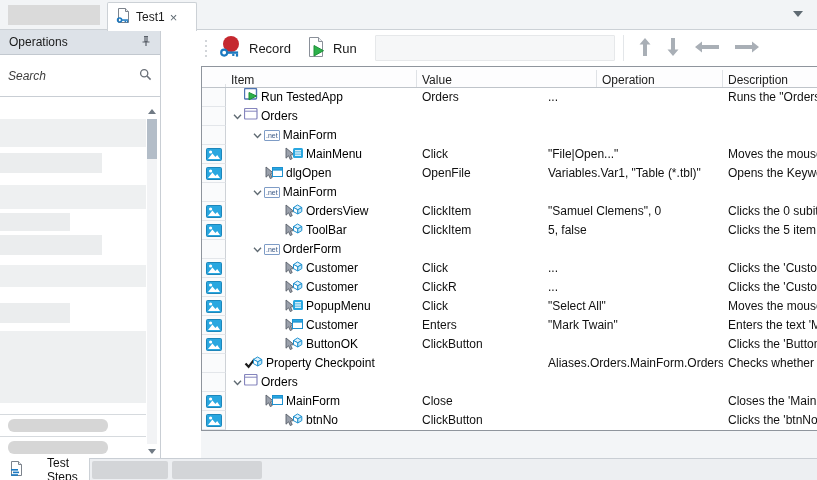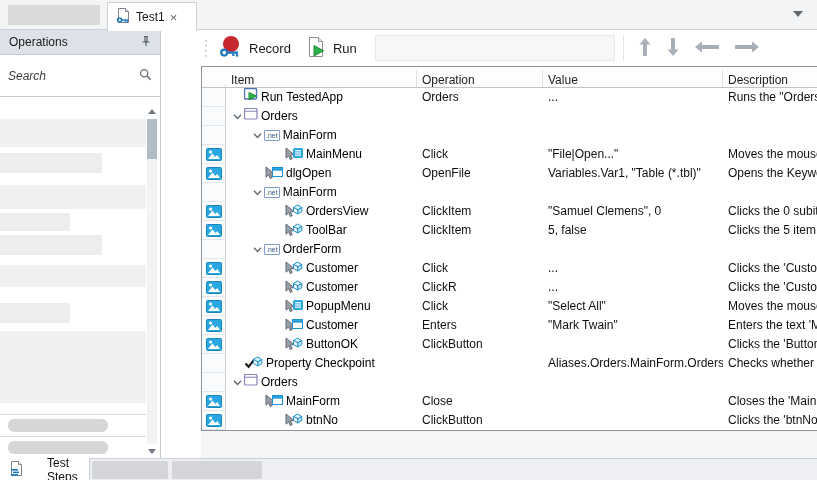--- a/index.html
+++ b/index.html
@@ -196,22 +196,22 @@
         <span id="arr-right"><svg width="30" height="24" viewBox="0 0 30 24">
               <path d="M27 12 L20 6.5 V10 H3 V14 H20 V17.5 Z" fill="#a9afb6"></path>
             </svg></span>
       </div>
     </div>
 
     <div class="grid">
       <div class="grid-header" id="grid-header">
           <div class="hcell" style="width: 24px;"></div>
           <div class="hcell" style="width: 191px;">Item</div>
+          <div class="hcell" style="width: 180px;">Value</div>
           <div class="hcell" style="width: 126px;">Operation</div>
-          <div class="hcell" style="width: 180px;">Value</div>
           <div class="hcell" style="flex: 1 1 0%;">Description</div>
         </div>
       <div id="grid-body">
           <div class="grid-row">
             <div class="gutter"></div>
             <div class="cell c-item">
               <span class="indent" style="width: 4px;"></span>
               <span class="chev"></span>
               <span><svg width="14" height="13" viewBox="0 0 14 13">
                   <rect x="0.5" y="0.5" width="12" height="10.5" rx="1" fill="#fff" stroke="#4f74b2" stroke-width="1.4"></rect>

